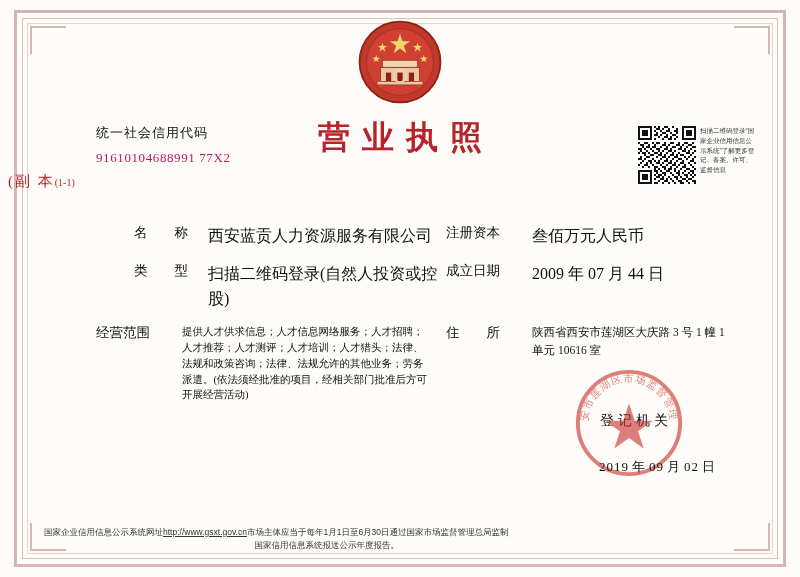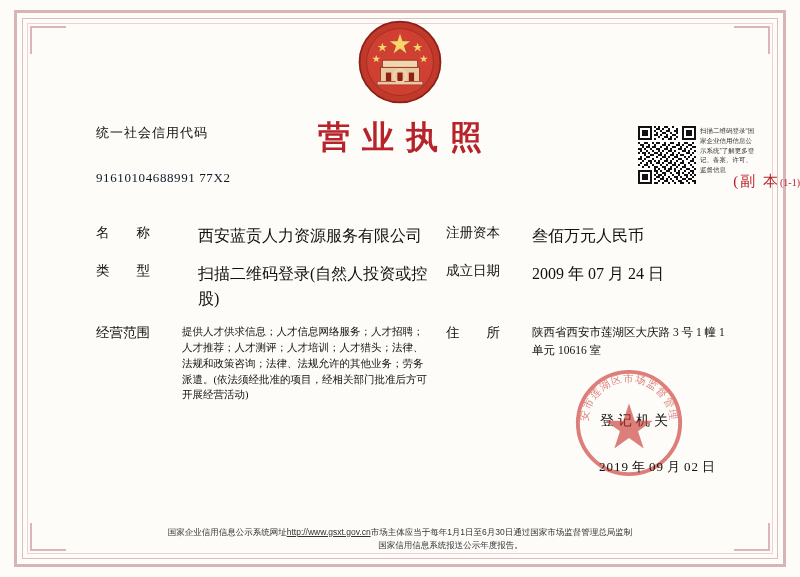--- a/index.html
+++ b/index.html
@@ -78,24 +78,24 @@
     text-align: center;
     font-size: 32px;
     letter-spacing: 12px;
     color: #b7232a;
     font-weight: bold;
     font-family: "DejaVu Serif", "Liberation Serif", serif;
     text-indent: 12px;
   }
   .doc-subtitle {
     position: absolute;
-    left: 0;
+    left: 8px;
     right: 0;
     top: 172px;
-    text-align: right;
+    text-align: left;
     font-size: 15px;
     color: #b7232a;
     letter-spacing: 2px;
   }
   .doc-subtitle .small {
     font-size: 10px;
     letter-spacing: 0;
   }
 
   
@@ -105,23 +105,23 @@
     top: 124px;
     width: 190px;
     text-align: left;
   }
   .credit-label {
     font-size: 13px;
     color: #111;
     letter-spacing: 1px;
   }
   .credit-value {
-    margin-top: 28px;
+    margin-top: 8px;
     font-size: 13px;
-    color: #0f172a;
+    color: #be185d;
     letter-spacing: 0.6px;
     font-family: "Liberation Serif", serif;
   }
 
   
   .qr-wrap {
     position: absolute;
     right: 104px;
     top: 126px;
     width: 58px;
@@ -166,21 +166,22 @@
     color: #111;
     white-space: nowrap;
     letter-spacing: 0;
     width: 86px;
     flex: none;
   }
   .f-label.spread4 {
     display: flex;
     justify-content: space-between;
     width: 72px;
-    padding-right: 30px;
+    padding-right: 2px;
+    margin-left: 38px;
   }
   .f-label.w5 { width: 86px; }
   .f-value {
     font-size: 16px;
     color: #111;
     line-height: 1.55;
     letter-spacing: 0;
   }
   .f-value.small {
     font-size: 10.5px;
@@ -225,21 +226,21 @@
     opacity: 0.62;
   }
 
   
   .footer {
     position: absolute;
     left: 44px;
     right: 44px;
     bottom: 24px;
     display: flex;
-    justify-content: center;
+    justify-content: flex-start;
     align-items: flex-start;
     font-size: 8.5px;
     color: #333;
     font-family: "Liberation Sans", sans-serif;
   }
   .footer .mid {
     text-align: center;
     line-height: 1.6;
     font-size: 8.5px;
   }
@@ -541,21 +542,21 @@
 
     <div class="field-row">
       <div class="col-left">
         <div class="f-label spread4">
             <span>类　　型</span>
           </div>
         <div class="f-value">扫描二维码登录(自然人投资或控股)</div>
       </div>
       <div class="col-right">
         <div class="f-label w5">成立日期</div>
-        <div class="f-value">2009 年 07 月 24 日</div>
+        <div class="f-value">2009 年 07 月 44 日</div>
       </div>
     </div>
 
 
     <div class="field-row">
       <div class="col-left">
         <div class="f-label">经营范围</div>
         <div class="f-value small">提供人才供求信息；人才信息网络服务；人才招聘；人才推荐；人才测评；人才培训；人才猎头；法律、法规和政策咨询；法律、法规允许的其他业务；劳务派遣。(依法须经批准的项目，经相关部门批准后方可开展经营活动)</div>
       </div>
       <div class="col-right">

